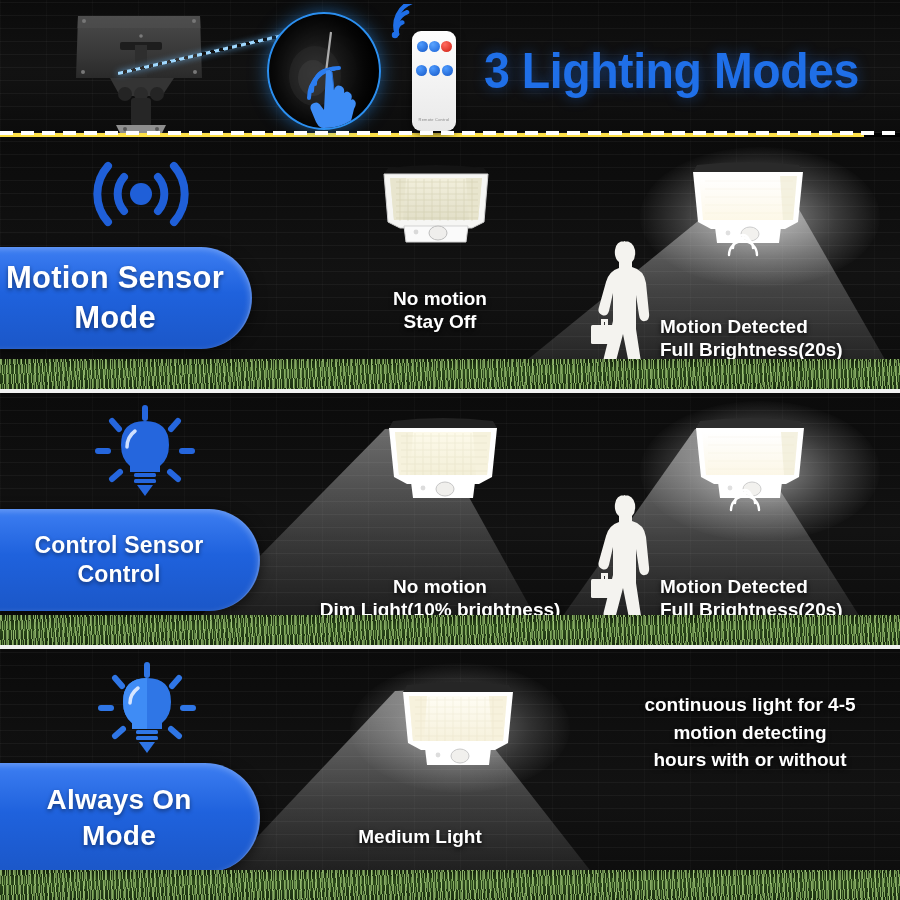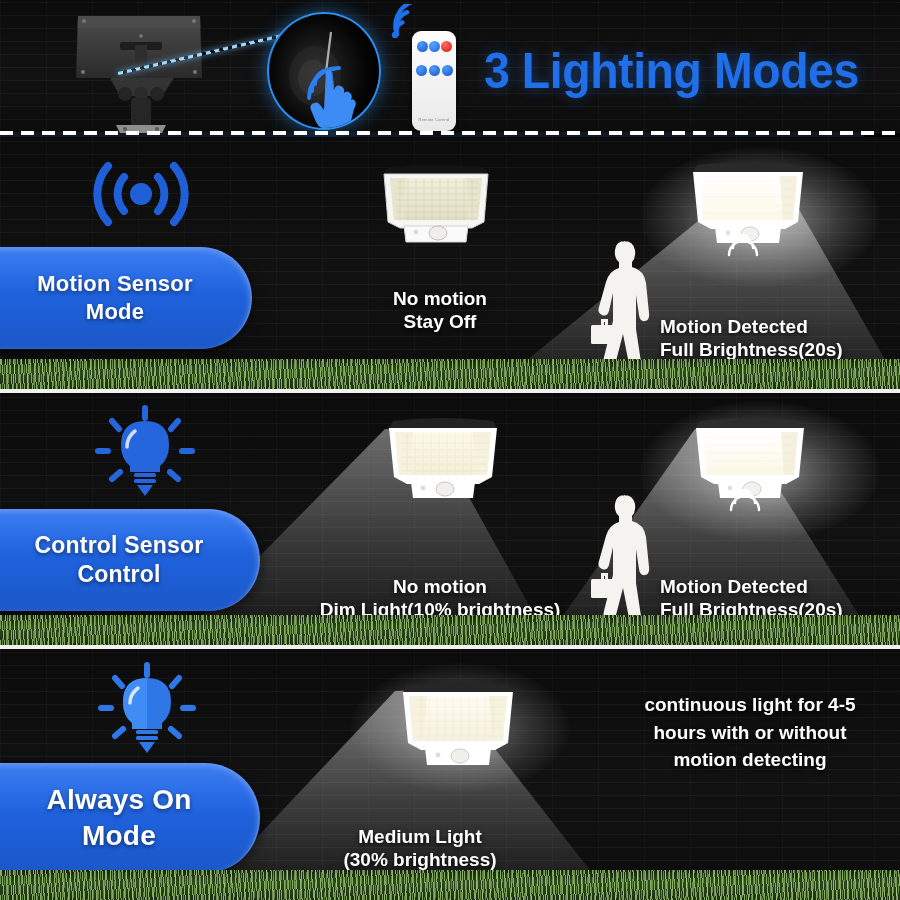--- a/index.html
+++ b/index.html
@@ -1,21 +1,21 @@
 <!DOCTYPE html>
 <html><head>
 <meta charset="utf-8">
 <title>3 Lighting Modes</title>
 <style>
   * { margin:0; padding:0; box-sizing:border-box; }
   html,body { background:#000; }
   body { width:900px; height:900px; overflow:hidden;
          font-family:"Liberation Sans", sans-serif; }
 
-  .page { position:relative; width:864px; height:900px; background:#0f172a;text-decoration:underline; }
+  .page { position:relative; width:864px; height:900px; background:#fde047;text-decoration:underline; }
 
   
   .wall { position:absolute; inset:0; overflow:hidden; }
   .wall::before{
     content:""; position:absolute; inset:0;
     background:
       repeating-linear-gradient(0deg,
         rgba(255,255,255,.045) 0px, rgba(255,255,255,.045) 1px,
         rgba(0,0,0,0) 1px, rgba(0,0,0,0) 13px),
       repeating-linear-gradient(90deg,
@@ -236,21 +236,21 @@
           <path d="M36 22 a26 26 0 0 0 0 34"></path>
           <path d="M20 11 a42 42 0 0 0 0 56"></path>
           <path d="M70 22 a26 26 0 0 1 0 34"></path>
           <path d="M86 11 a42 42 0 0 1 0 56"></path>
         </g>
         <circle cx="53" cy="39" r="11" fill="#1f5fd8"></circle>
       </svg>
     </div>
 
     <div class="pill" style="top:110px;width:272px;height:102px;">
-      <span style="font-size:22px;">
+      <span style="font-size:31px;">
         <span>Motion Sensor</span><br>
         <span>Mode</span>
       </span>
     </div>
 
     <div class="lamp" style="top:25px;left:376px;width:120px;height:88px;">
       <svg width="120" height="88" viewBox="0 0 120 88">
         <defs>
           <linearGradient id="ledoff" x1="0" y1="0" x2="0" y2="1">
             <stop offset="0" stop-color="#f2efdc"></stop>
@@ -540,25 +540,24 @@
           <path d="M26 18v44M34 18v44M42 18v44M50 18v44M58 18v44M66 18v44M74 18v44M82 18v44M90 18v44M98 18v44"></path>
         </g>
         <path d="M30 69 L96 69 L94 86 L32 86 Z" fill="#ffffff"></path>
         <ellipse cx="65" cy="77" rx="9" ry="7" fill="#f1f0ed" stroke="#c9c9c9" stroke-width="1"></ellipse>
         <circle cx="43" cy="76" r="2.4" fill="#ddd"></circle>
       </svg>
     </div>
 
     <div class="cap" style="top:42px;left:600px;width:300px;font-size:19px;line-height:1.45;">
       <div>continuous light for 4-5</div>
+      <div>motion detecting</div>
       <div>hours with or without</div>
-      <div>motion detecting</div>
     </div>
 
     <div class="cap" style="top:176px;left:300px;width:240px;font-size:19px;">
       <div>Medium Light</div>
-      <div>(30% brightness)</div>
     </div>
 
     <div class="grass"></div>
   </div>
 
 </div>
 
 </body></html>

